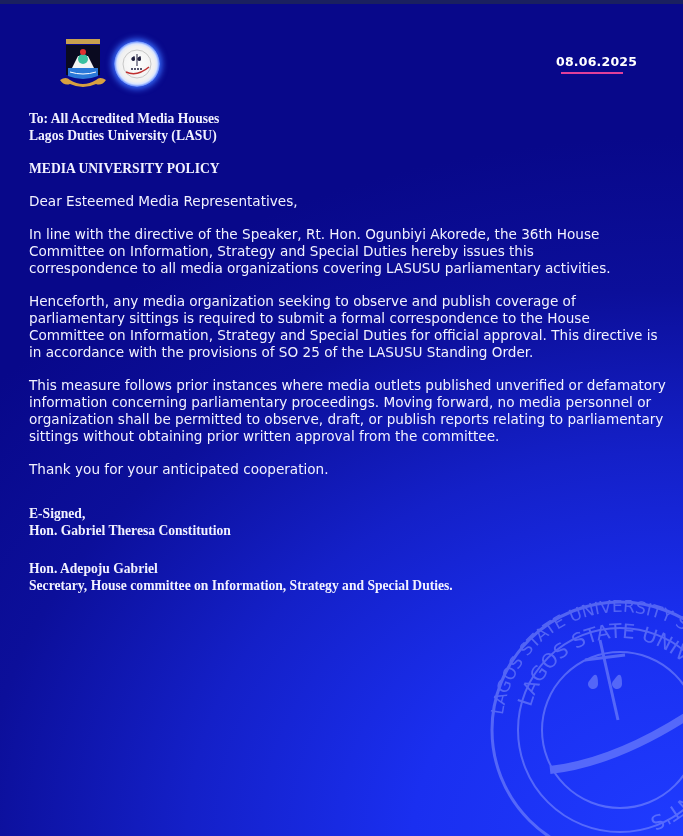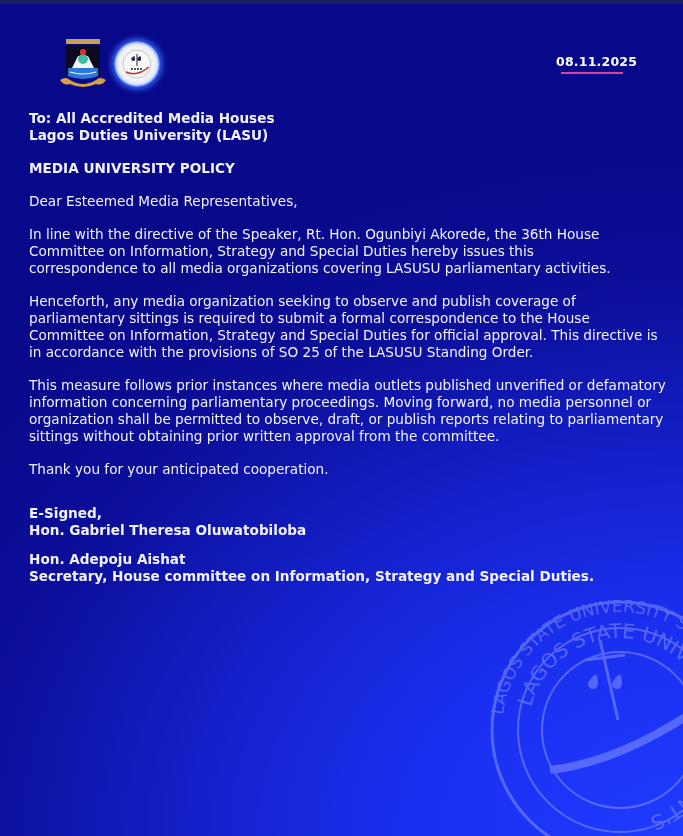--- a/index.html
+++ b/index.html
@@ -28,21 +28,21 @@
   }
   .date-underline {
     position: absolute; left: 561px; top: 72px; width: 62px; height: 2px;
     background: #e0409a;
   }
   .content {
     position: absolute; left: 29px; top: 110px; width: 640px;
     font-size: 13.6px; line-height: 17px;
   }
   .content p { margin: 0 0 16px 0; }
-  .bold { font-weight: bold; }
+  .bold { font-weight: bold; font-family: Liberation Serif, serif; }
   .watermark {
     position: absolute; left: 490px; top: 600px; width: 260px; height: 260px;
     opacity: 0.45;
   }
 </style>
 </head>
 <body>
 
 <div class="topband"></div>
 
@@ -64,21 +64,21 @@
       <circle cx="23" cy="23" r="14" fill="none" stroke="#c8c8c8" stroke-width="1"></circle>
       <path d="M19 16 q2 -3 2 3 a2 2 0 1 1 -2 -3z" fill="#202040"></path>
       <path d="M25 16 q2 -3 2 3 a2 2 0 1 1 -2 -3z" fill="#202040"></path>
       <line x1="23" y1="13" x2="23" y2="25" stroke="#202040" stroke-width="1"></line>
       <path d="M17 28 h12" stroke="#202040" stroke-width="1.5" stroke-dasharray="2 1"></path>
       <path d="M12 31 Q23 36 35 26" stroke="#c03030" stroke-width="1.5" fill="none"></path>
     </svg>
   </div>
 </div>
 
-<div class="date">08.11.2025</div>
+<div class="date">08.06.2025</div>
 <div class="date-underline"></div>
 
 <svg class="watermark" viewBox="0 0 260 260">
   <defs>
     <path id="wmOuter" d="M130,130 m-118,0 a118,118 0 1,1 236,0 a118,118 0 1,1 -236,0"></path>
     <path id="wmInner" d="M130,130 m-92,0 a92,92 0 1,1 184,0 a92,92 0 1,1 -184,0"></path>
   </defs>
   <circle cx="130" cy="130" r="128" fill="none" stroke="#9aa8ff" stroke-width="3"></circle>
   <circle cx="130" cy="130" r="102" fill="none" stroke="#9aa8ff" stroke-width="2"></circle>
   <circle cx="130" cy="130" r="78" fill="none" stroke="#9aa8ff" stroke-width="2"></circle>
@@ -95,21 +95,21 @@
   <p class="bold">
     <span>To: All Accredited Media Houses</span><br>
     <span>Lagos Duties University (LASU)</span>
   </p>
   <p class="bold">MEDIA UNIVERSITY POLICY</p>
   <p>Dear Esteemed Media Representatives,</p>
   <p style="width:612px">In line with the directive of the Speaker, Rt. Hon. Ogunbiyi Akorede, the 36th House Committee on Information, Strategy and Special Duties hereby issues this correspondence to all media organizations covering LASUSU parliamentary activities.</p>
   <p style="width:632px">Henceforth, any media organization seeking to observe and publish coverage of parliamentary sittings is required to submit a formal correspondence to the House Committee on Information, Strategy and Special Duties for official approval. This directive is in accordance with the provisions of SO 25 of the LASUSU Standing Order.</p>
   <p style="width:640px">This measure follows prior instances where  media outlets published unverified or defamatory information concerning parliamentary proceedings. Moving forward, no media personnel or organization shall be permitted to observe, draft, or publish reports relating to parliamentary sittings without obtaining prior written approval from the committee.</p>
   <p style="margin-bottom:27px">Thank you for your anticipated cooperation.</p>
-  <p class="bold" style="margin-bottom:12px">
+  <p class="bold" style="margin-bottom:21px">
     <span>E-Signed,</span><br>
-    <span>Hon. Gabriel Theresa Oluwatobiloba</span><br>
+    <span>Hon. Gabriel Theresa Constitution</span><br>
   </p>
   <p class="bold">
-    <span>Hon. Adepoju Aishat</span><br>
+    <span>Hon. Adepoju Gabriel</span><br>
     <span>Secretary, House committee on Information, Strategy and Special Duties.</span>
   </p>
 </div>
 
 </body></html>

